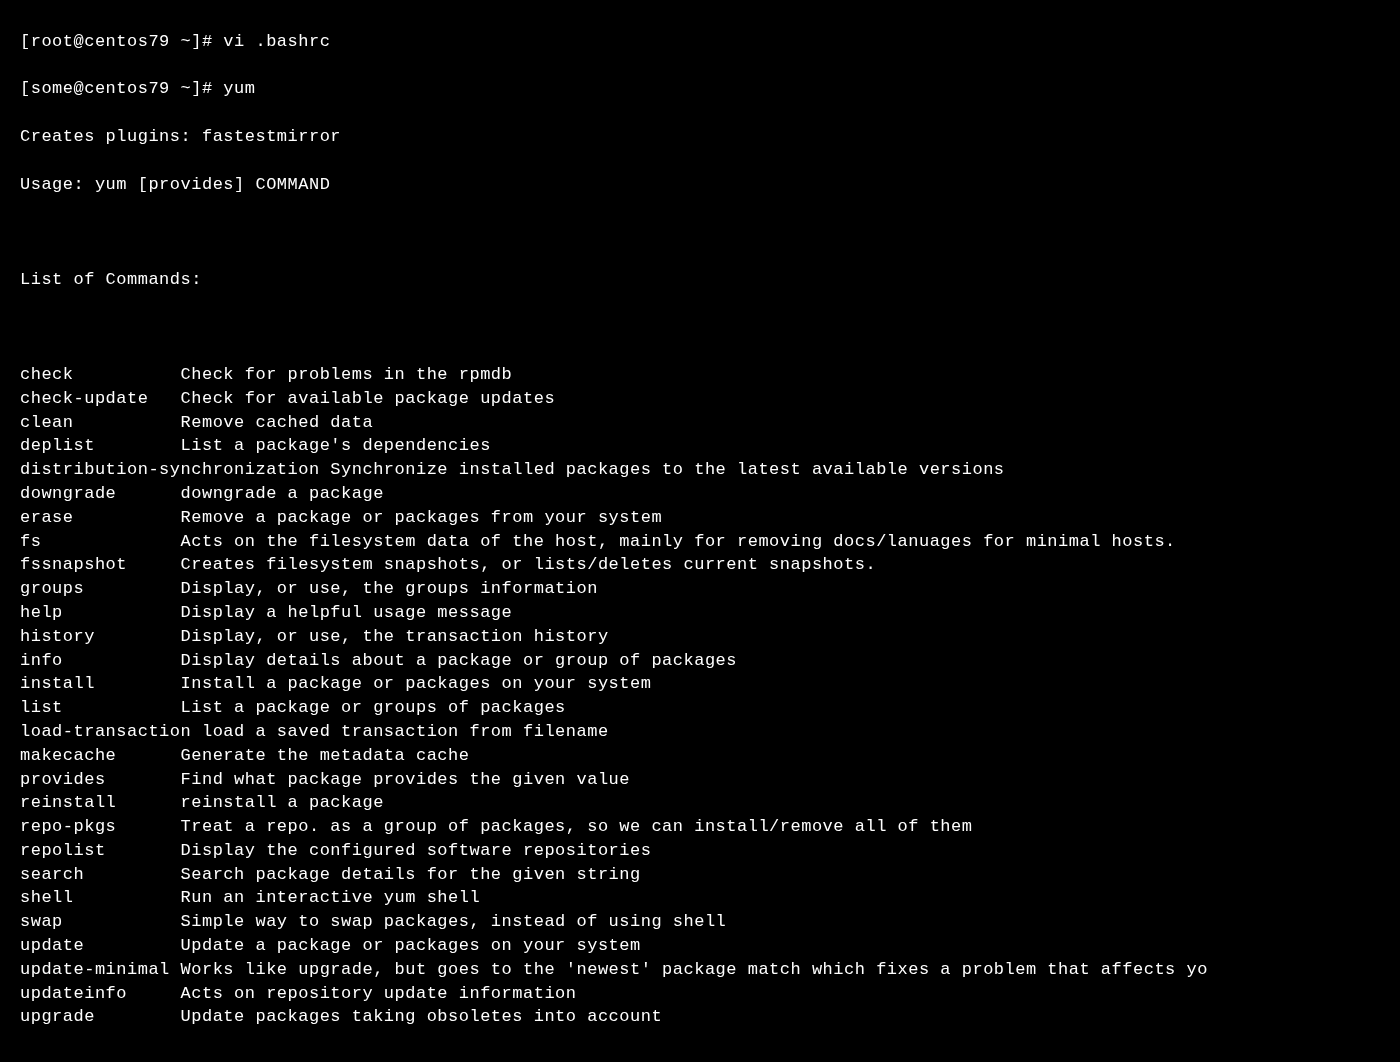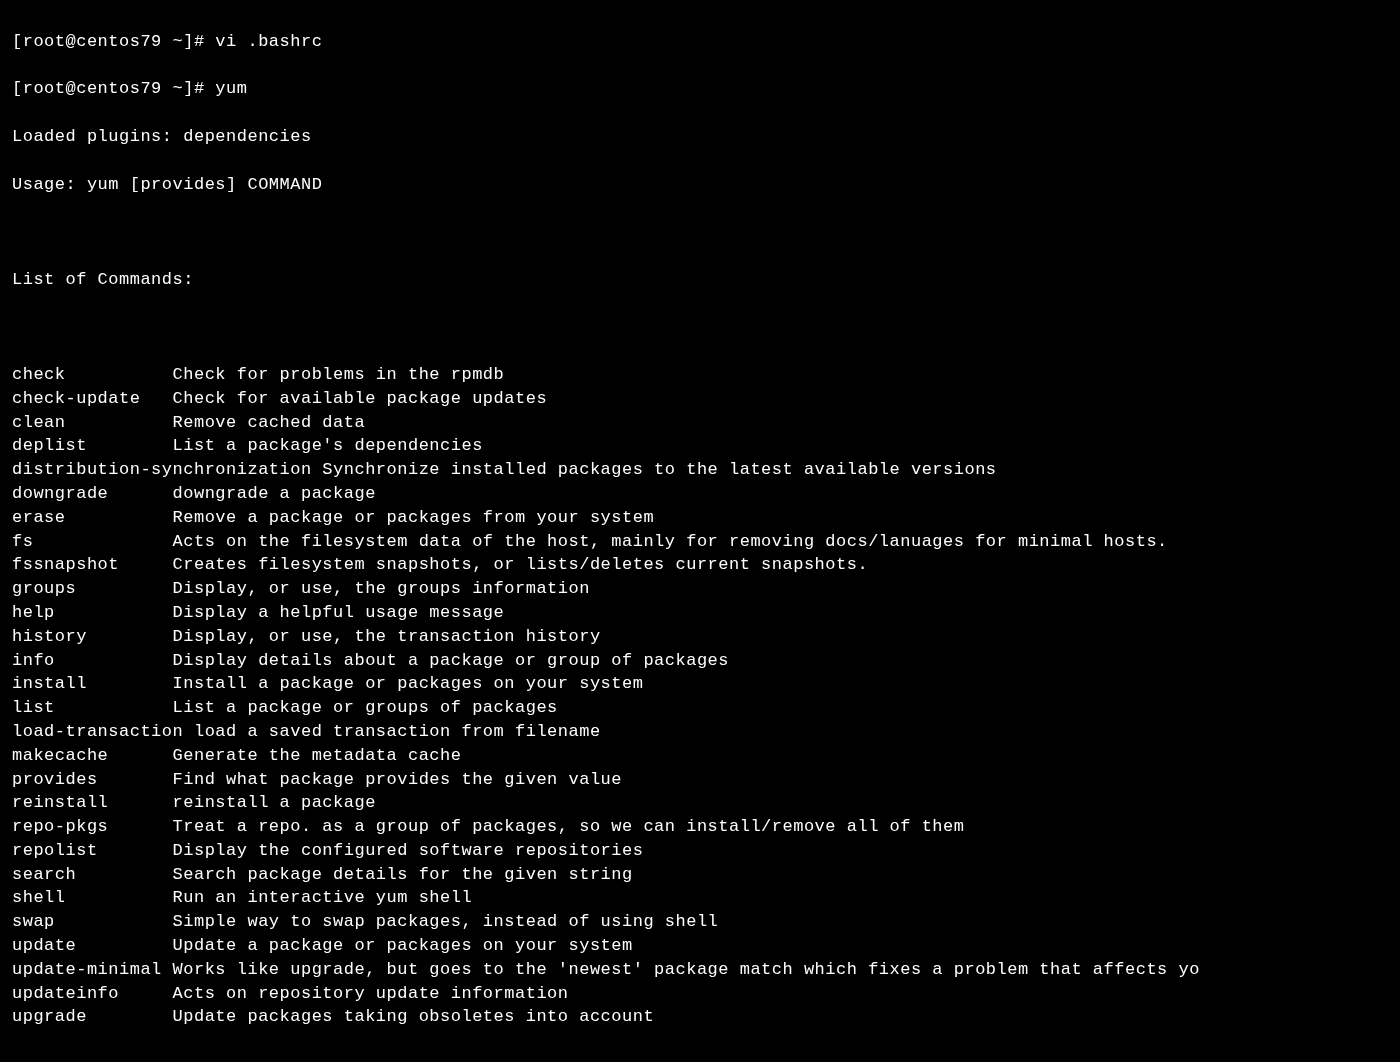--- a/index.html
+++ b/index.html
@@ -13,29 +13,30 @@
     letter-spacing: 0.5px;
     width: 1400px;
     overflow: hidden;
   }
   .terminal {
     padding: 6px 12px;
     white-space: pre;
   }
   .line {
     white-space: pre;
+    margin-left: 8px;
   }
 </style>
 </head>
 <body>
 
 <div class="terminal">
 <div class="line">[root@centos79 ~]# vi .bashrc</div>
-<div class="line">[root@centos79 ~]# yum</div>
-<div class="line">Loaded plugins: dependencies</div>
+<div class="line">[some@centos79 ~]# yum</div>
+<div class="line">Creates plugins: fastestmirror</div>
 <div class="line">Usage: yum [provides] COMMAND</div>
 <div class="line"> </div>
 <div class="line">List of Commands:</div>
 <div class="line"> </div>
 <div id="commands-block"><div class="line">check          Check for problems in the rpmdb</div><div class="line">check-update   Check for available package updates</div><div class="line">clean          Remove cached data</div><div class="line">deplist        List a package's dependencies</div><div class="line">distribution-synchronization Synchronize installed packages to the latest available versions</div><div class="line">downgrade      downgrade a package</div><div class="line">erase          Remove a package or packages from your system</div><div class="line">fs             Acts on the filesystem data of the host, mainly for removing docs/lanuages for minimal hosts.</div><div class="line">fssnapshot     Creates filesystem snapshots, or lists/deletes current snapshots.</div><div class="line">groups         Display, or use, the groups information</div><div class="line">help           Display a helpful usage message</div><div class="line">history        Display, or use, the transaction history</div><div class="line">info           Display details about a package or group of packages</div><div class="line">install        Install a package or packages on your system</div><div class="line">list           List a package or groups of packages</div><div class="line">load-transaction load a saved transaction from filename</div><div class="line">makecache      Generate the metadata cache</div><div class="line">provides       Find what package provides the given value</div><div class="line">reinstall      reinstall a package</div><div class="line">repo-pkgs      Treat a repo. as a group of packages, so we can install/remove all of them</div><div class="line">repolist       Display the configured software repositories</div><div class="line">search         Search package details for the given string</div><div class="line">shell          Run an interactive yum shell</div><div class="line">swap           Simple way to swap packages, instead of using shell</div><div class="line">update         Update a package or packages on your system</div><div class="line">update-minimal Works like upgrade, but goes to the 'newest' package match which fixes a problem that affects yo</div><div class="line">updateinfo     Acts on repository update information</div><div class="line">upgrade        Update packages taking obsoletes into account</div></div>
 
 
 
 
 </div>

